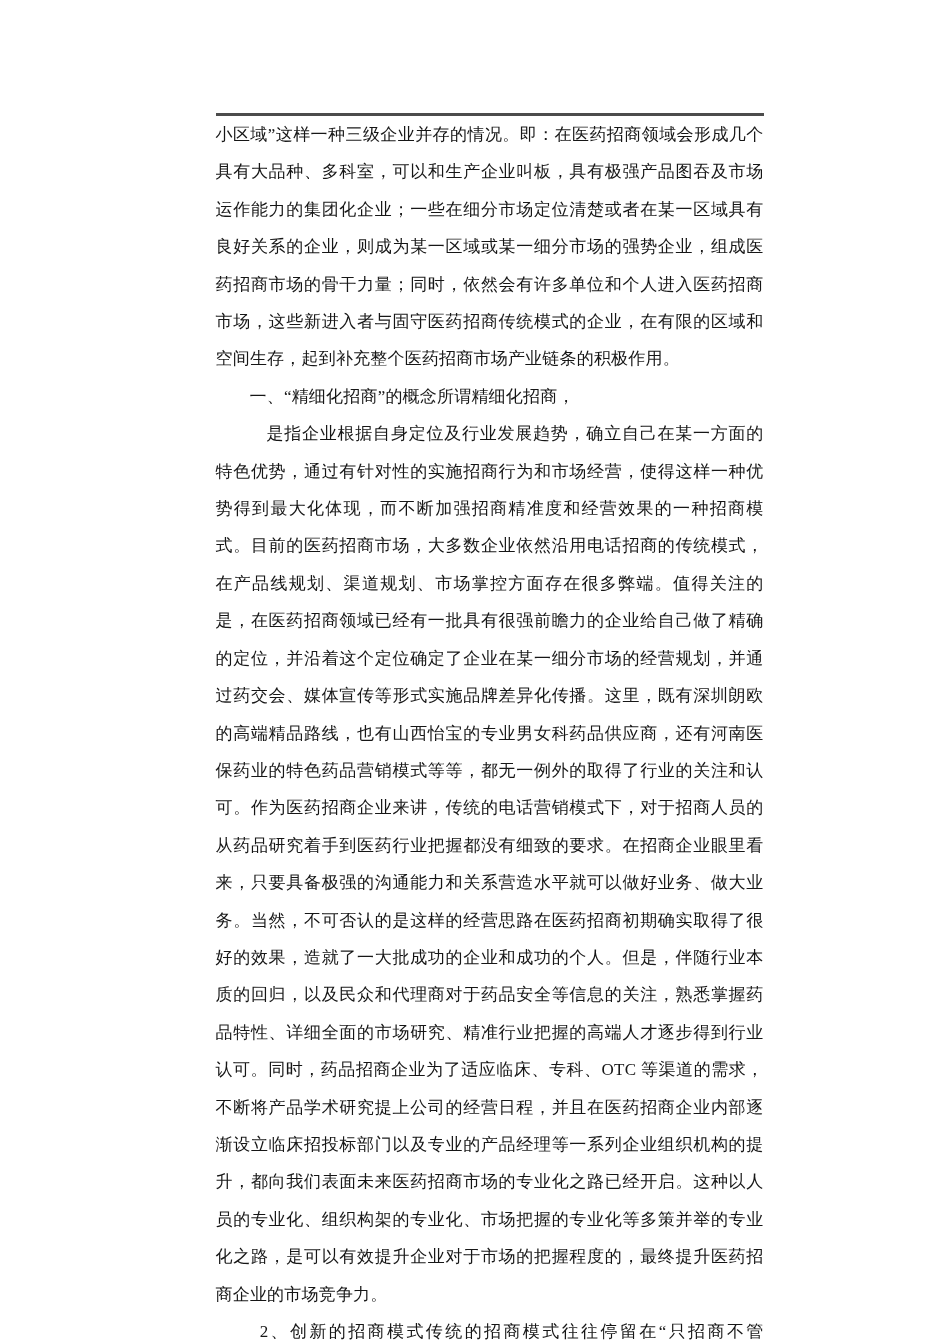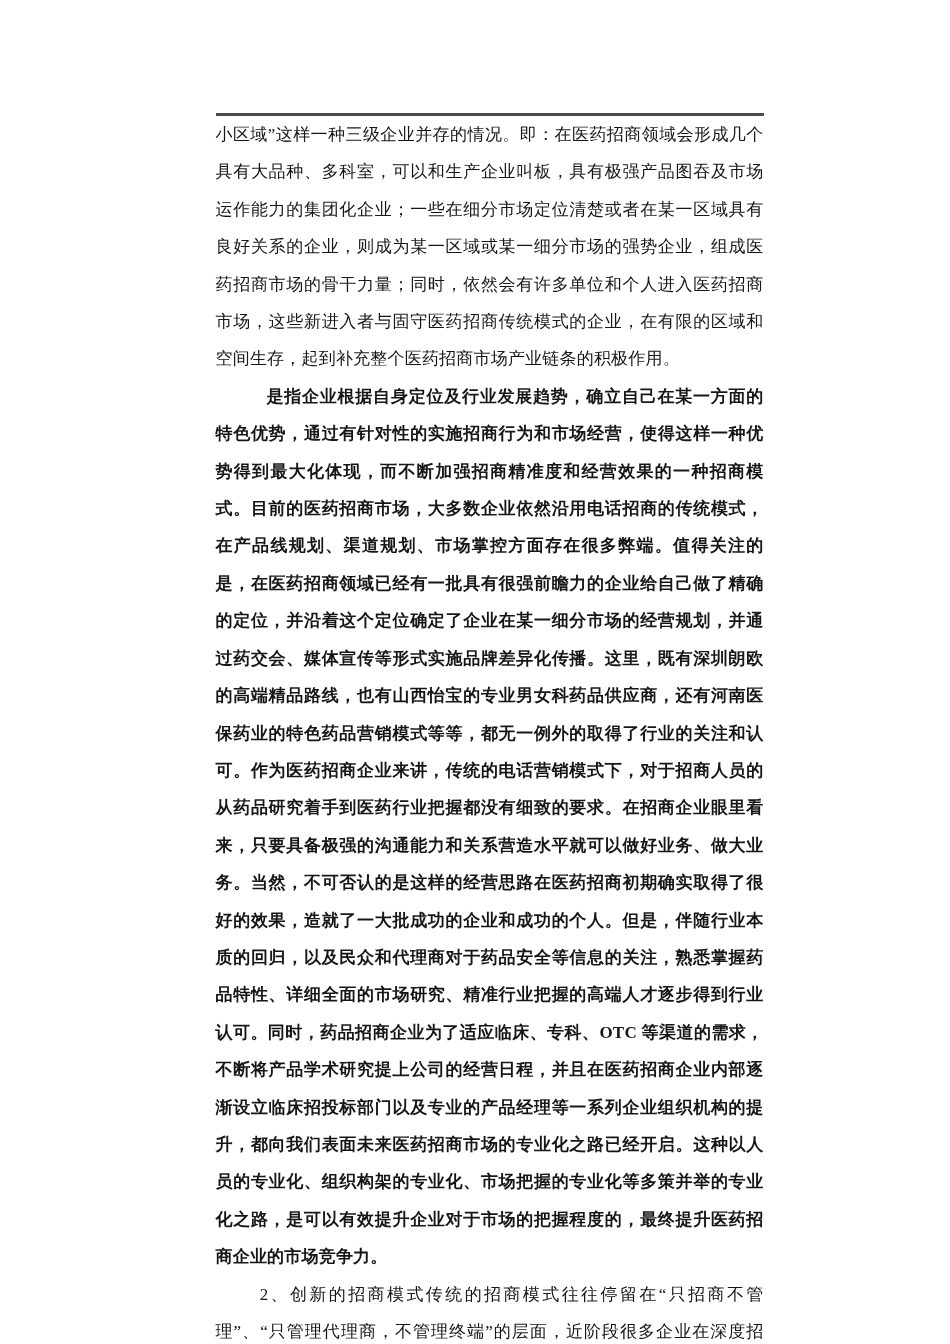--- a/index.html
+++ b/index.html
@@ -27,26 +27,27 @@
   .content p.para {
     margin: 0;
     font-size: 17px;
     line-height: 37.4px;
     text-align: justify;
     letter-spacing: 0.2px;
     word-break: break-all;
   }
   .k-continuation { margin-top: 4px;  text-indent: 0; }
   .k-heading      { margin-top: 21px; text-indent: 2em; }
-  .k-body         { margin-top: 21px; text-indent: 3em; font-weight: bold; }
+  .k-body         { margin-top: 21px; text-indent: 3em; }
   .k-body-numbered{ margin-top: 24px; text-indent: 2.6em; }
 </style>
 </head>
 <body>
 
 <div class="page">
   <div class="header-rule"></div>
   <div class="content" id="doc-content">
       <p class="para k-continuation">小区域”这样一种三级企业并存的情况。即：在医药招商领域会形成几个具有大品种、多科室，可以和生产企业叫板，具有极强产品图吞及市场运作能力的集团化企业；一些在细分市场定位清楚或者在某一区域具有良好关系的企业，则成为某一区域或某一细分市场的强势企业，组成医药招商市场的骨干力量；同时，依然会有许多单位和个人进入医药招商市场，这些新进入者与固守医药招商传统模式的企业，在有限的区域和空间生存，起到补充整个医药招商市场产业链条的积极作用。</p>
+      <p class="para k-heading">一、“精细化招商”的概念所谓精细化招商，</p>
       <p class="para k-body">是指企业根据自身定位及行业发展趋势，确立自己在某一方面的特色优势，通过有针对性的实施招商行为和市场经营，使得这样一种优势得到最大化体现，而不断加强招商精准度和经营效果的一种招商模式。目前的医药招商市场，大多数企业依然沿用电话招商的传统模式，在产品线规划、渠道规划、市场掌控方面存在很多弊端。值得关注的是，在医药招商领域已经有一批具有很强前瞻力的企业给自己做了精确的定位，并沿着这个定位确定了企业在某一细分市场的经营规划，并通过药交会、媒体宣传等形式实施品牌差异化传播。这里，既有深圳朗欧的高端精品路线，也有山西怡宝的专业男女科药品供应商，还有河南医保药业的特色药品营销模式等等，都无一例外的取得了行业的关注和认可。作为医药招商企业来讲，传统的电话营销模式下，对于招商人员的从药品研究着手到医药行业把握都没有细致的要求。在招商企业眼里看来，只要具备极强的沟通能力和关系营造水平就可以做好业务、做大业务。当然，不可否认的是这样的经营思路在医药招商初期确实取得了很好的效果，造就了一大批成功的企业和成功的个人。但是，伴随行业本质的回归，以及民众和代理商对于药品安全等信息的关注，熟悉掌握药品特性、详细全面的市场研究、精准行业把握的高端人才逐步得到行业认可。同时，药品招商企业为了适应临床、专科、OTC 等渠道的需求，不断将产品学术研究提上公司的经营日程，并且在医药招商企业内部逐渐设立临床招投标部门以及专业的产品经理等一系列企业组织机构的提升，都向我们表面未来医药招商市场的专业化之路已经开启。这种以人员的专业化、组织构架的专业化、市场把握的专业化等多策并举的专业化之路，是可以有效提升企业对于市场的把握程度的，最终提升医药招商企业的市场竞争力。</p>
       <p class="para k-body-numbered">2、创新的招商模式传统的招商模式往往停留在“只招商不管理”、“只管理代理商，不管理终端”的层面，近阶段很多企业在深度招商、细化招商方面作了深入、有益的探讨。在</p>
     </div>
 </div>
 
 </body></html>

